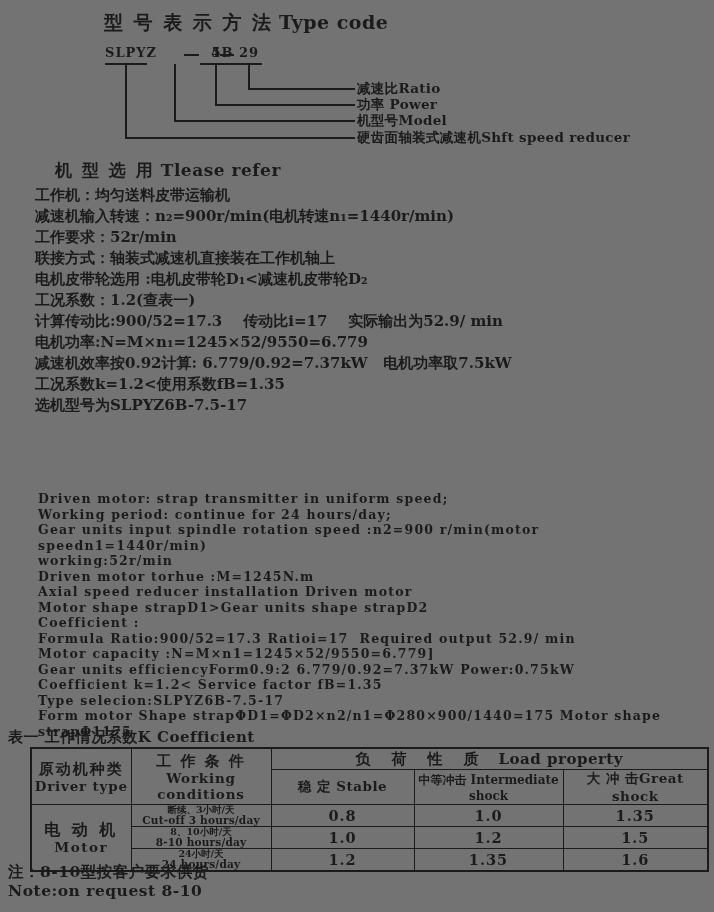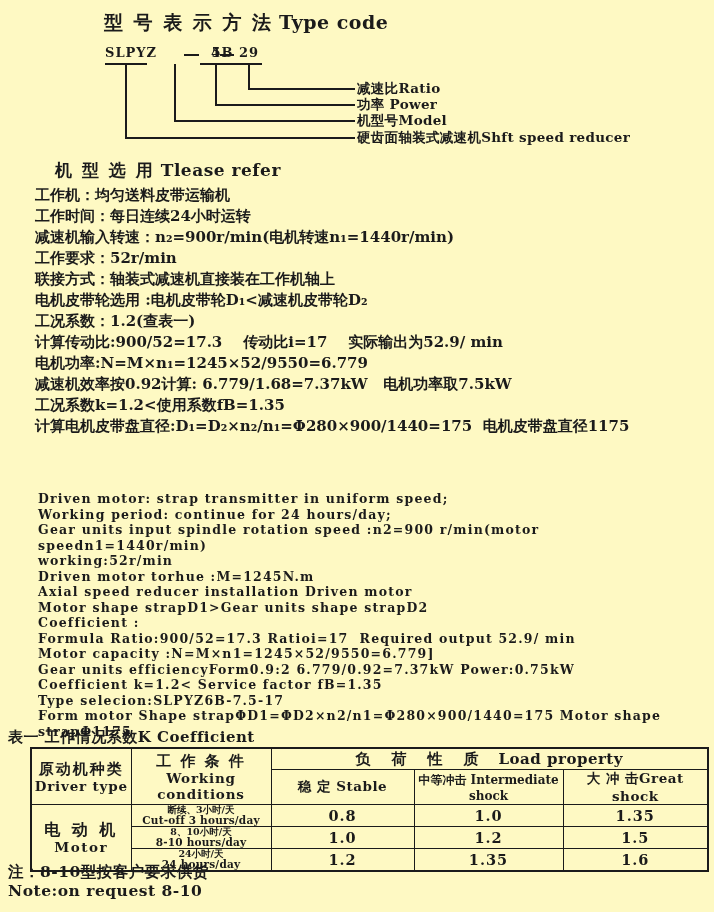--- a/index.html
+++ b/index.html
@@ -1,18 +1,18 @@
 <!DOCTYPE html>
 <html><head>
 <meta charset="utf-8">
 <style>
   html,body{margin:0;padding:0;background:#e8e8e8;}
   .sheet{
     position:relative;width:714px;height:912px;margin:0 auto;
-    background:#fef9c3;color:#1b1b1b;overflow:hidden;
+    background:#737373;color:#1b1b1b;overflow:hidden;
     font-family:"DejaVu Serif","Liberation Serif",serif;font-weight:bold;
   }
   .abs{position:absolute;}
 
   
   .h1{left:104px;top:10px;font-size:19px;letter-spacing:2px;}
   .h2{left:55px;top:159px;font-size:17px;letter-spacing:2px;}
   .h1 .en,.h2 .en{letter-spacing:0.5px;margin-left:6px;}
 
   
@@ -83,31 +83,30 @@
     <div class="abs dlabel" style="left:357px;top:112px;">机型号Model</div>
     <div class="abs dlabel" style="left:357px;top:129px;">硬齿面轴装式减速机Shft speed reducer</div>
   </div>
 
   <div class="abs h2">
     <span class="zh">机 型 选 用</span><span class="en">Tlease refer</span>
   </div>
 
   <div class="abs zh-block">
     <div>工作机：均匀送料皮带运输机</div>
-    <div>工作时间：每日连续24小时运转</div>
     <div>减速机输入转速：n₂=900r/min(电机转速n₁=1440r/min)</div>
     <div>工作要求：52r/min</div>
     <div>联接方式：轴装式减速机直接装在工作机轴上</div>
     <div>电机皮带轮选用 :电机皮带轮D₁&lt;减速机皮带轮D₂</div>
     <div>工况系数：1.2(查表一)</div>
     <div>计算传动比:900/52=17.3    传动比i=17    实际输出为52.9/ min</div>
     <div>电机功率:N=M×n₁=1245×52/9550=6.779</div>
-    <div>减速机效率按0.92计算: 6.779/1.68=7.37kW   电机功率取7.5kW</div>
+    <div>减速机效率按0.92计算: 6.779/0.92=7.37kW   电机功率取7.5kW</div>
     <div>工况系数k=1.2&lt;使用系数fB=1.35</div>
-    <div>计算电机皮带盘直径:D₁=D₂×n₂/n₁=Φ280×900/1440=175  电机皮带盘直径1175</div>
+    <div>选机型号为SLPYZ6B-7.5-17</div>
   </div>
 
   <div class="abs en-block">
     <div>Driven motor: strap transmitter in uniform speed;</div>
     <div>Working period: continue for 24 hours/day;</div>
     <div>Gear units input spindle rotation speed :n2=900 r/min(motor speedn1=1440r/min)</div>
     <div>working:52r/min</div>
     <div>Driven motor torhue :M=1245N.m</div>
     <div>Axial speed reducer installation Driven motor</div>
     <div>Motor shape strapD1&gt;Gear units shape strapD2</div>

